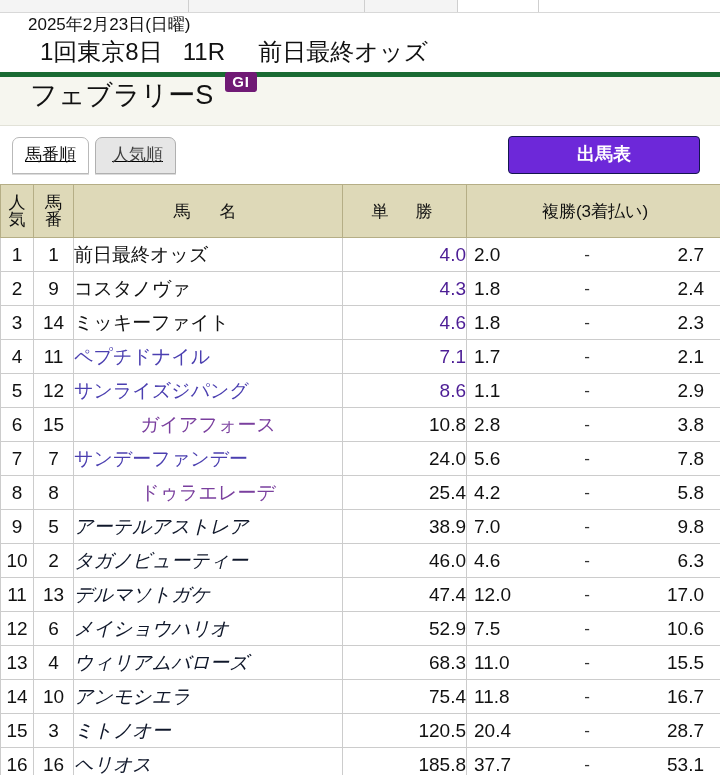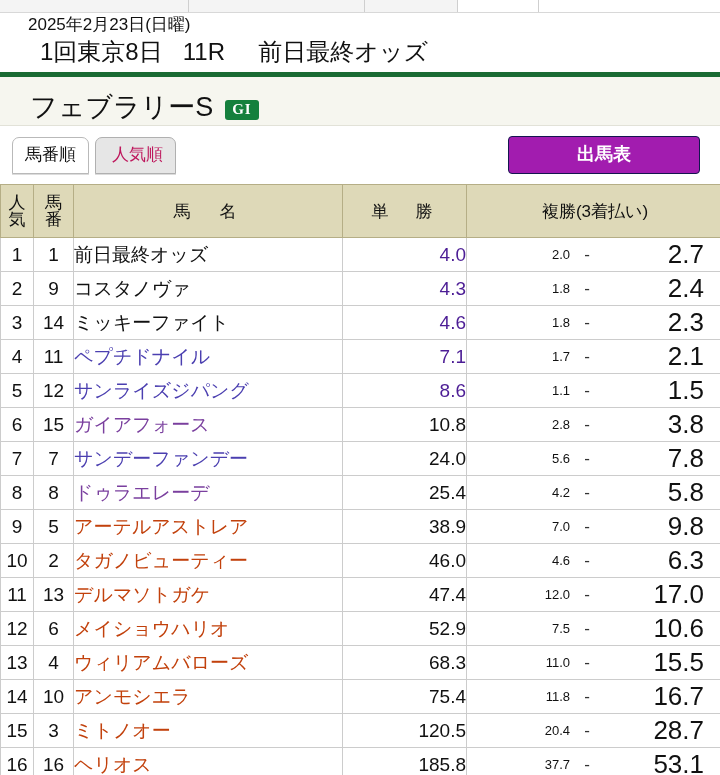--- a/index.html
+++ b/index.html
@@ -61,80 +61,80 @@
   .greenbar {
     height: 5px;
     background: #1a6b33;
   }
 
   
   .racename-row {
     background: #f6f6ef;
     height: 48px;
     display: flex;
-    align-items: flex-end;
+    align-items: flex-start;
     padding-left: 30px;
     border-bottom: 1px solid #e2e2d8;
   }
   .racename {
     font-size: 27px;
     color: #111;
     letter-spacing: 0px;
     font-weight: normal;
   }
   .grade-badge {
     display: inline-block;
     margin-left: 12px;
-    background: #15803d;
+    background: #701a75;
     color: #ffffff;
     font-size: 15px;
     font-weight: bold;
     padding: 2px 7px 3px 7px;
     border-radius: 3px;
     line-height: 15px;
     position: relative;
     top: -5px;
     letter-spacing: 1px;
-    font-family: Liberation Serif, serif;
   }
 
   
   .toolbar {
     height: 58px;
     background: #ffffff;
     display: flex;
     align-items: center;
     padding: 0 20px 0 12px;
     position: relative;
   }
   .tabs {
     display: flex;
     align-items: flex-end;
     gap: 6px;
+    text-decoration: underline;
   }
   .tab {
     font-size: 17px;
     padding: 7px 12px 8px 12px;
     border: 1px solid #b9b9b9;
     border-radius: 7px 7px 0 0;
     background: #ffffff;
     color: #111;
     box-shadow: 0 1px 0 #dcdcdc;
     cursor: pointer;
     line-height: 20px;
   }
   .tab.active {
     background: #e6e6e6;
-    color: #be185d;
+    color: #404040;
     border-color: #b0b0b0;
     padding-left: 16px;
   }
   .spacer { flex: 1; }
   .entry-button {
-    background: #a21caf;
+    background: #6d28d9;
     color: #ffffff;
     font-size: 18px;
     font-weight: bold;
     border: 1px solid #14164f;
     border-radius: 4px;
     width: 190px;
     height: 36px;
     line-height: 34px;
     text-align: center;
     cursor: pointer;
@@ -179,53 +179,53 @@
     background: #f3f2e9;
     font-size: 18px;
   }
   td.name {
     padding-left: 10px;
     font-size: 19px;
     color: #1f3bbd;
     white-space: nowrap;
     overflow: hidden;
   }
-  td.name.v2 { color: #c2410c; }
+  td.name.v2 { color: #0f172a; font-style: italic; }
   td.name.v3 { color: #4b3fb0; }
-  td.name.v4 { color: #7a3f9e; }
+  td.name.v4 { color: #7a3f9e; text-align: center; }
   td.win {
     text-align: right;
     padding-right: 18px;
     font-size: 19px;
   }
   td.win.hot { color: #4c1d95; }
   td.place {
     padding: 0;
   }
   td.place .inner {
     display: flex;
     align-items: center;
     justify-content: center;
   }
   td.place .lo {
     width: 96px;
-    text-align: right;
-    font-size: 13px;
+    text-align: left;
+    font-size: 19px;
   }
   td.place .dash {
     width: 34px;
     text-align: center;
     font-size: 17px;
     color: #333;
   }
   td.place .hi {
     width: 100px;
     text-align: right;
     padding-right: 12px;
-    font-size: 26px;
+    font-size: 19px;
   }
 </style>
 </head>
 <body>
 
 <div class="topstrip">
   <div class="seg s1"></div>
   <div class="seg s2"></div>
   <div class="seg s3"></div>
   <div class="seg s4"></div>
@@ -323,21 +323,21 @@
       </tr>
       <tr>
         <td class="rank">5</td>
         <td class="num">12</td>
         <td class="name v3">サンライズジパング</td>
         <td class="win hot">8.6</td>
         <td class="place">
           <div class="inner">
             <span class="lo">1.1</span>
             <span class="dash">-</span>
-            <span class="hi">1.5</span>
+            <span class="hi">2.9</span>
           </div>
         </td>
       </tr>
       <tr>
         <td class="rank">6</td>
         <td class="num">15</td>
         <td class="name v4">ガイアフォース</td>
         <td class="win">10.8</td>
         <td class="place">
           <div class="inner">

